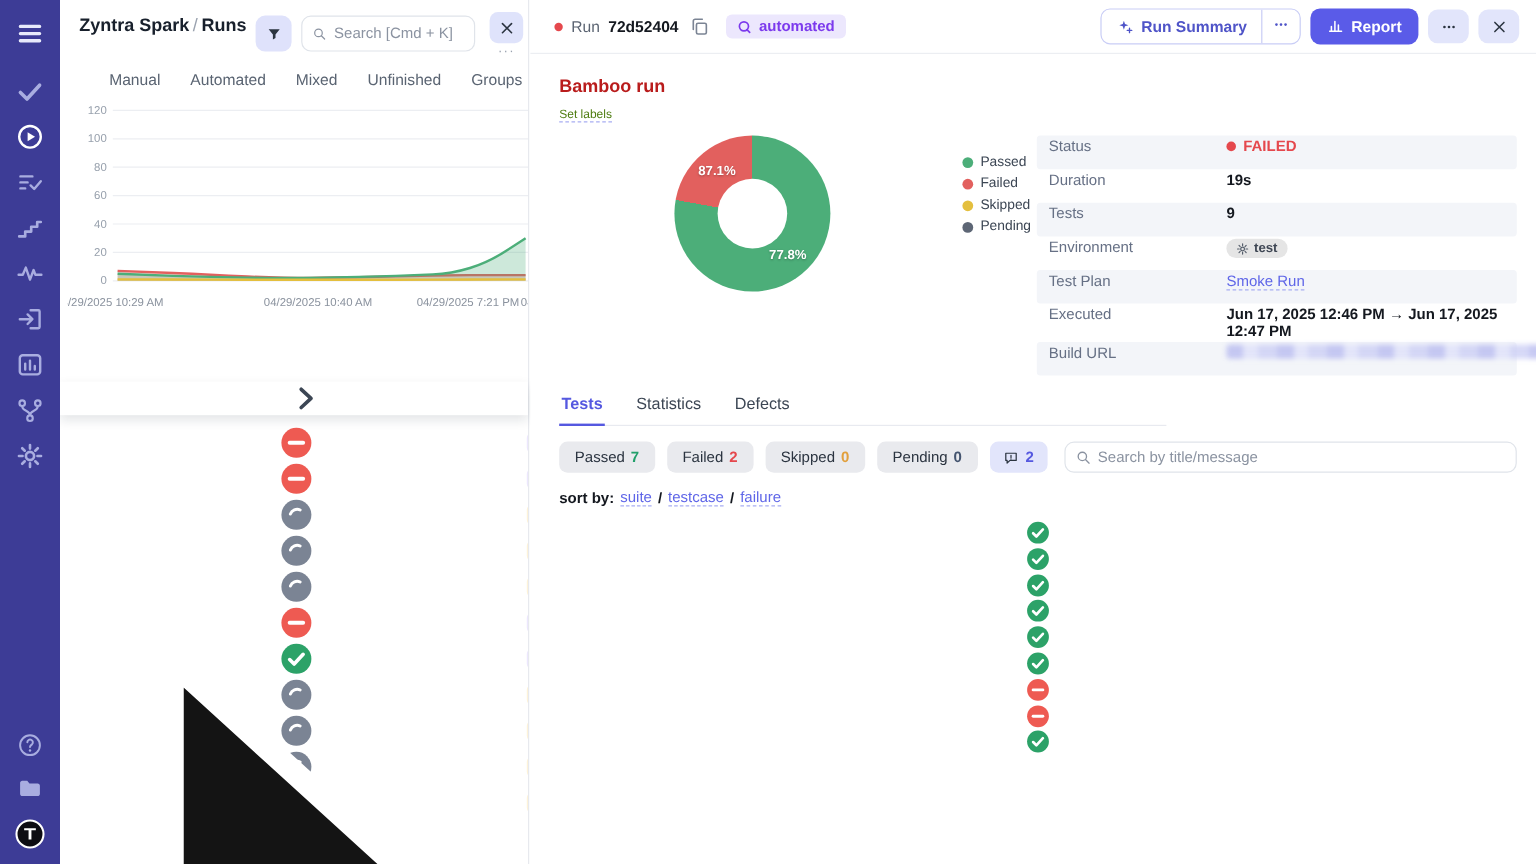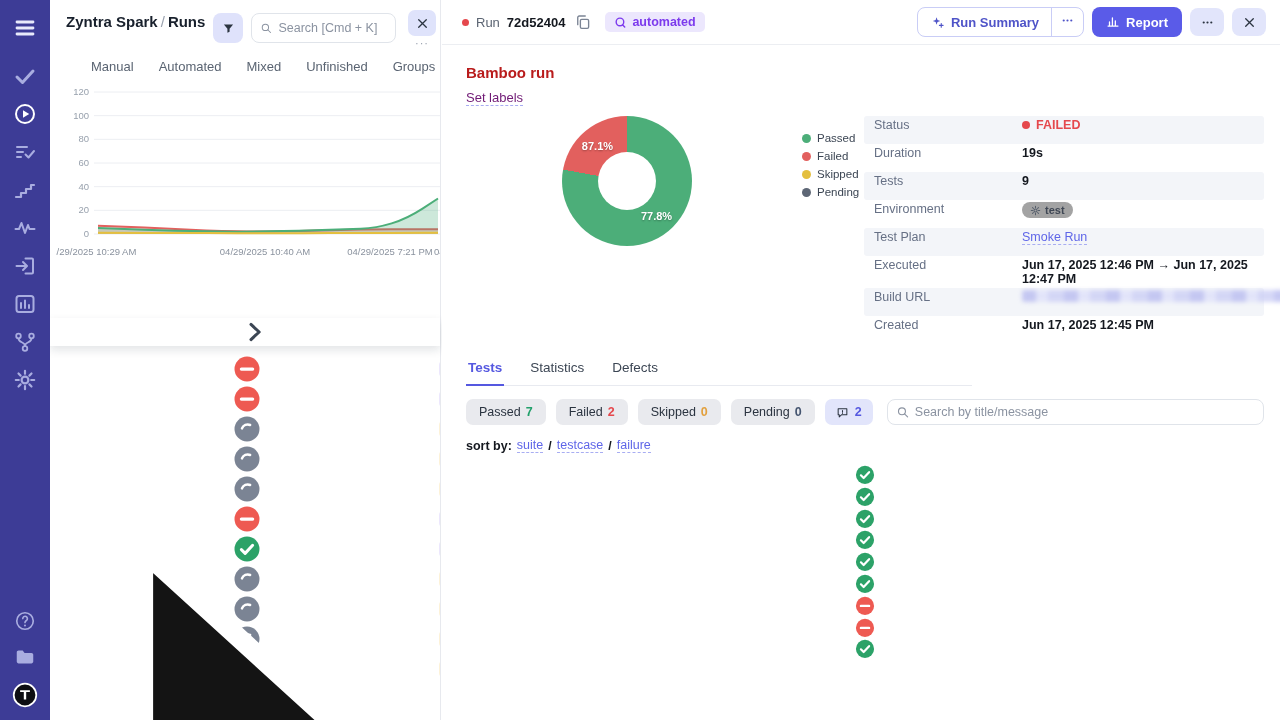--- a/index.html
+++ b/index.html
@@ -38,21 +38,21 @@
   .lp-tab-icon{width:18px;height:18px;color:#6b7482;cursor:pointer}
   .lp-tab-icon svg{width:100%;height:100%}
   .lp-chart{padding-left:6px}
   .lp-list{margin-top:50px}
   .run-row{height:30px;display:flex;align-items:center;gap:7px;padding:0 8px 0 12px;white-space:nowrap;overflow:hidden;cursor:pointer}
   .run-row .st{width:14px;height:14px;flex:none}
   .run-row .st svg{width:14px;height:14px}
   .kind{width:18px;height:18px;border-radius:5px;display:flex;align-items:center;justify-content:center;flex:none}
   .kind.automated{background:#ece7fd;color:#7c3aed}
   .kind.manual{background:#fdf2d8;color:#e0892d}
-  .env-pill{display:inline-flex;align-items:center;gap:4px;background:#a3a3a3;border-radius:10px;padding:2px 8px;font-size:11px;color:#3f4754;flex:none}
+  .env-pill{display:inline-flex;align-items:center;gap:4px;background:#e5e5e5;border-radius:10px;padding:2px 8px;font-size:11px;color:#3f4754;flex:none}
   .env-pill svg{width:11px;height:11px;color:#555e6b}
   .run-row.folder{padding-left:27px;gap:8px}
   .chev{width:12px;height:12px;color:#3c4654;flex:none}
   .chev svg{width:12px;height:12px}
   .run-row.sticky{height:28px;box-shadow:0 4px 10px rgba(20,30,50,.12);margin-bottom:8px;background:#fff}
   .mouse-cursor{position:absolute;left:4px;top:334px;width:17px;height:17px;z-index:30;pointer-events:none}
 
   
   .right-panel{position:absolute;left:442px;top:0;width:838px;height:720px;background:#fff}
   .rp-topbar{height:45px;border-bottom:1px solid #eceef2;display:flex;align-items:center;padding:0 14px 0 20px;gap:7px}
@@ -69,21 +69,21 @@
   .btn-summary svg{width:15px;height:15px}
   .btn-group .divider{width:1px;background:#c9cdf6}
   .btn-group-more{padding:0 9px;color:#4f54c8;border:none;background:none;cursor:pointer}
   .btn-group-more svg{width:13px;height:13px}
   .btn-report{display:flex;align-items:center;gap:6px;height:30px;padding:0 14px;background:#5a5be8;color:#fff;font-size:13px;font-weight:600;border:none;border-radius:8px;cursor:pointer}
   .btn-report svg{width:14px;height:14px}
   .btn-square{width:34px;height:28px;border:none;border-radius:8px;background:#e2e5fb;color:#2b3440;cursor:pointer;display:flex;align-items:center;justify-content:center}
   .btn-square svg{width:12px;height:12px}
   .rp-content{padding:12px 16px 0 24px}
   .run-title{font-size:15px;font-weight:700;color:#b91c1c;margin-top:7px}
-  .set-labels{font-size:13px;color:#701a75;border-bottom:1px dashed #a8adf2;display:inline-block;margin-top:9px;cursor:pointer}
+  .set-labels{font-size:10px;color:#4d7c0f;border-bottom:1px dashed #a8adf2;display:inline-block;margin-top:9px;cursor:pointer}
   .overview{display:flex;margin-top:10px}
   .donut-wrap{margin-left:96px;width:130px;height:130px;position:relative;flex:none}
   .donut{width:130px;height:130px;border-radius:50%}
   .donut-hole{position:absolute;left:50%;top:50%;transform:translate(-50%,-50%);width:58px;height:58px;background:#fff;border-radius:50%}
   .donut-label{position:absolute;transform:translate(-50%,-50%);color:#fff;font-size:11px;font-weight:700;text-shadow:0 1px 2px rgba(0,0,0,.3);white-space:nowrap}
   .legend{margin-left:110px;margin-top:16px;flex:none}
   .legend-item{display:flex;align-items:center;gap:6px;margin-bottom:6px}
   .legend-dot{width:9px;height:9px;border-radius:50%;flex:none}
   .legend-label{font-size:11.5px;color:#3c4654}
   .details{margin-left:auto;width:400px;flex:none}
@@ -541,26 +541,20 @@
               <span class="detail-value">
                 <span>Jun 17, 2025 12:46 PM → Jun 17, 2025 12:47 PM</span>
               </span>
             </div>
             <div class="detail-row">
               <span class="detail-label">Build URL</span>
               <span class="detail-value">
                 <span class="redacted"></span>
               </span>
             </div>
-            <div class="detail-row">
-              <span class="detail-label">Created</span>
-              <span class="detail-value">
-                <span>Jun 17, 2025 12:45 PM</span>
-              </span>
-            </div>
           </div>
       </div>
 
       <div class="rp-tabs" id="rp-tabs">
           <span class="rp-tab active">Tests</span>
           <span class="rp-tab">Statistics</span>
           <span class="rp-tab">Defects</span>
         </div>
 
       <div class="filters" id="filters">

